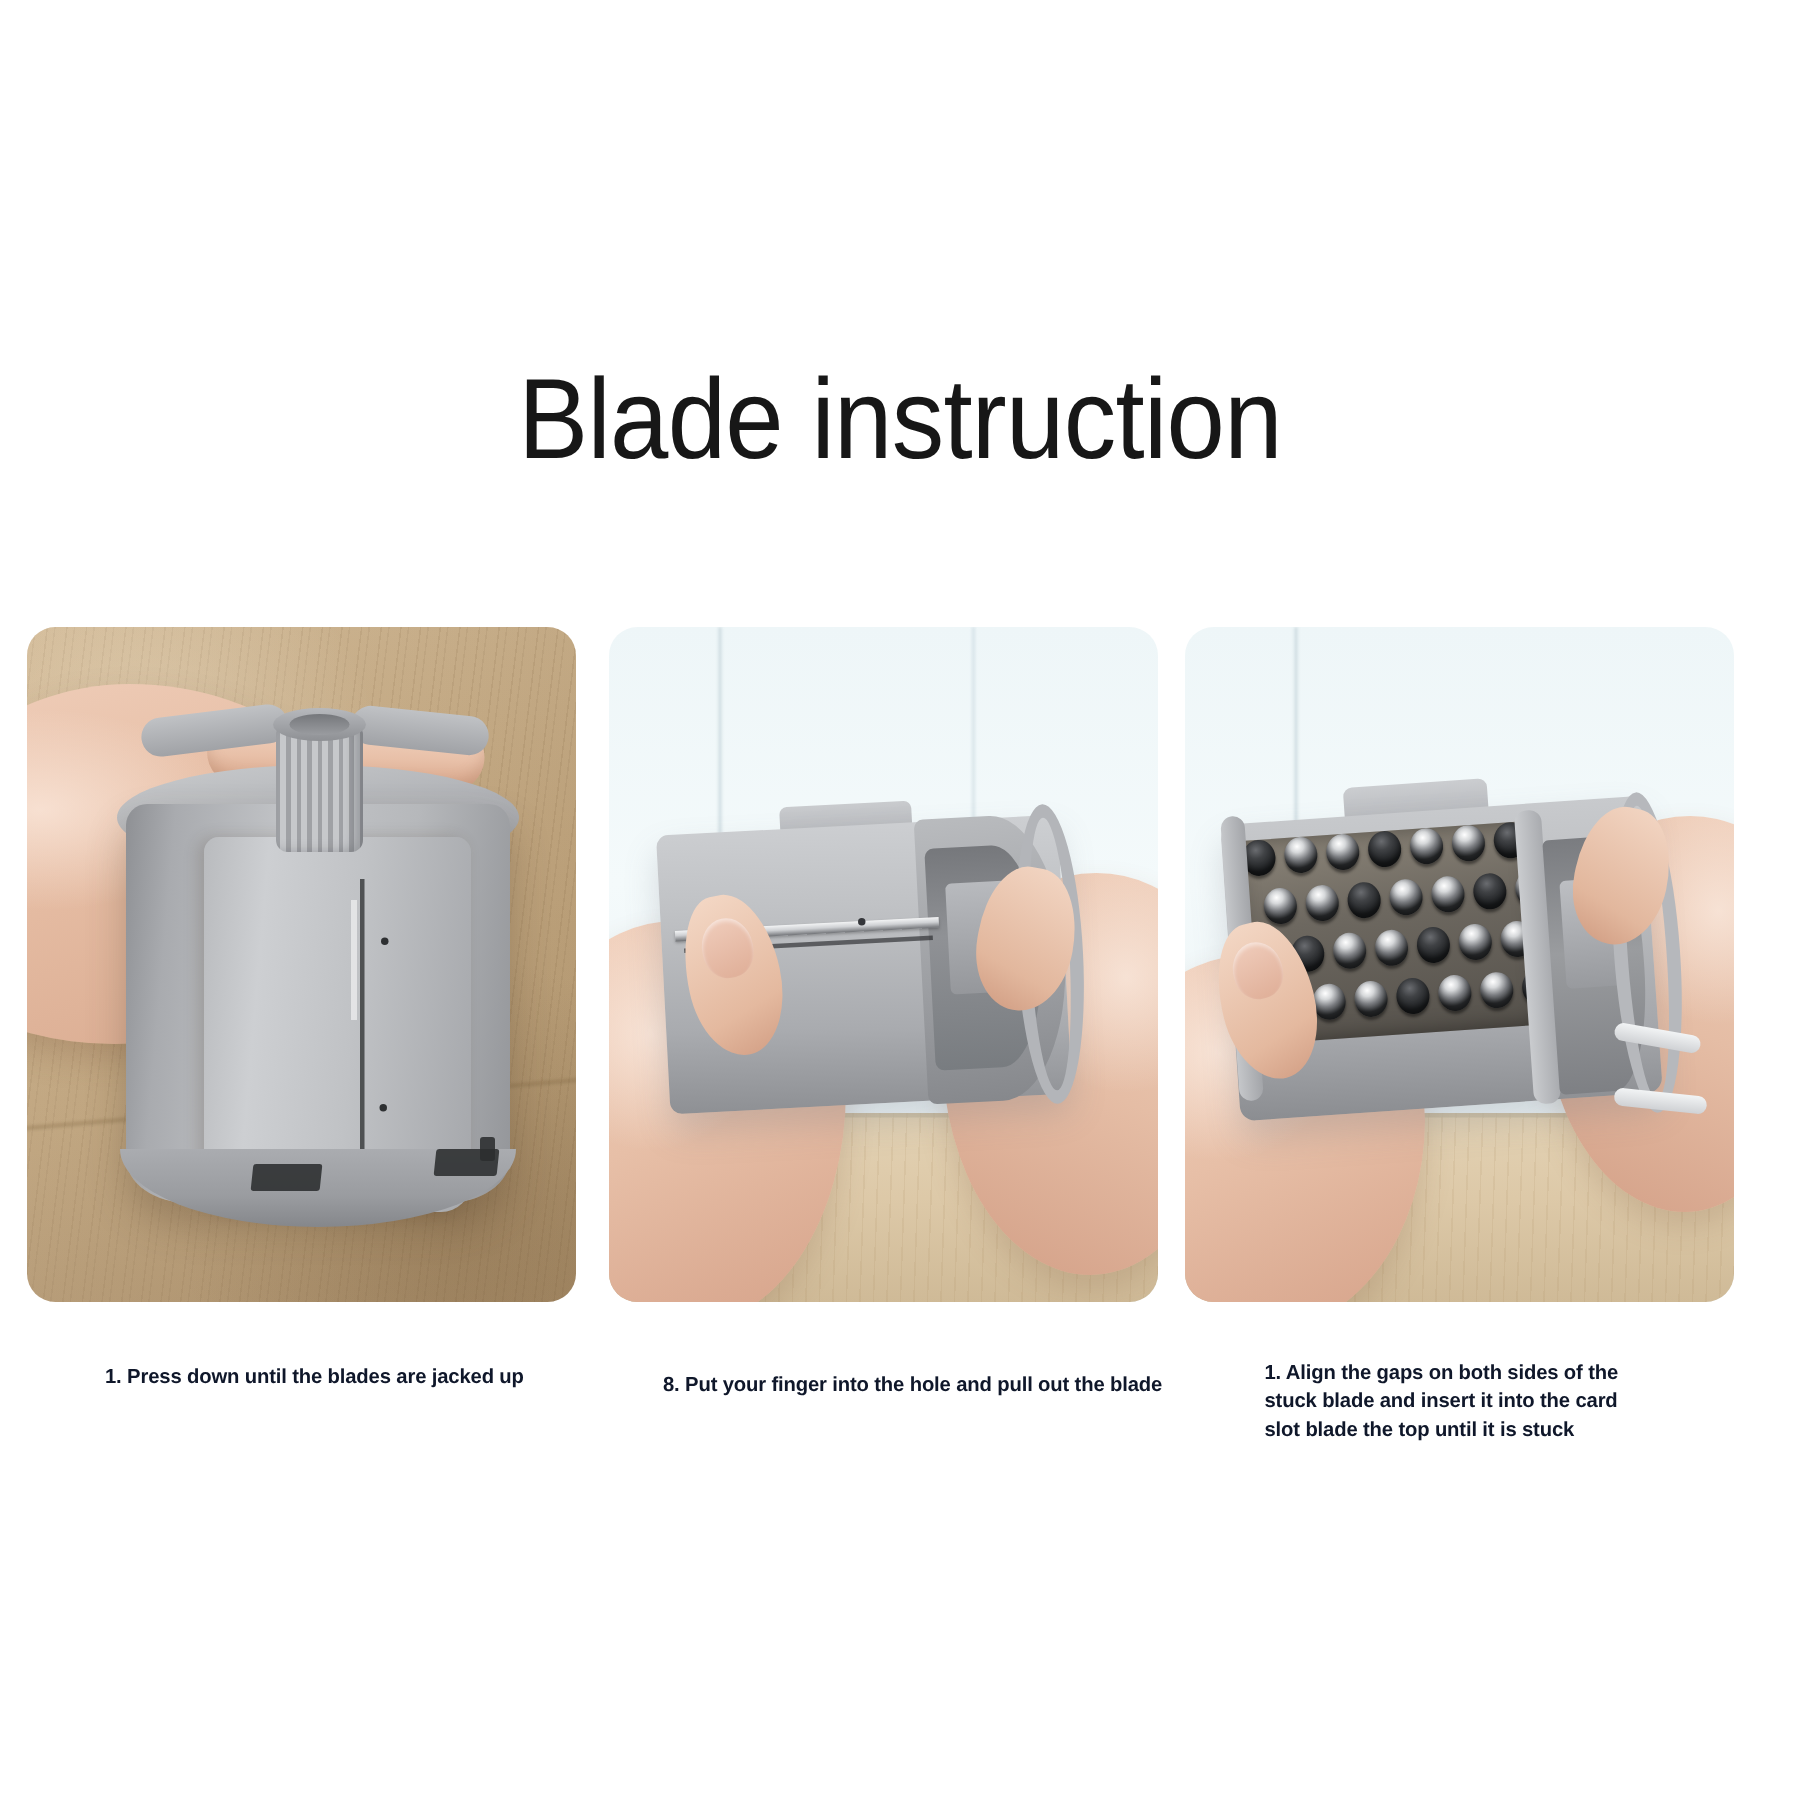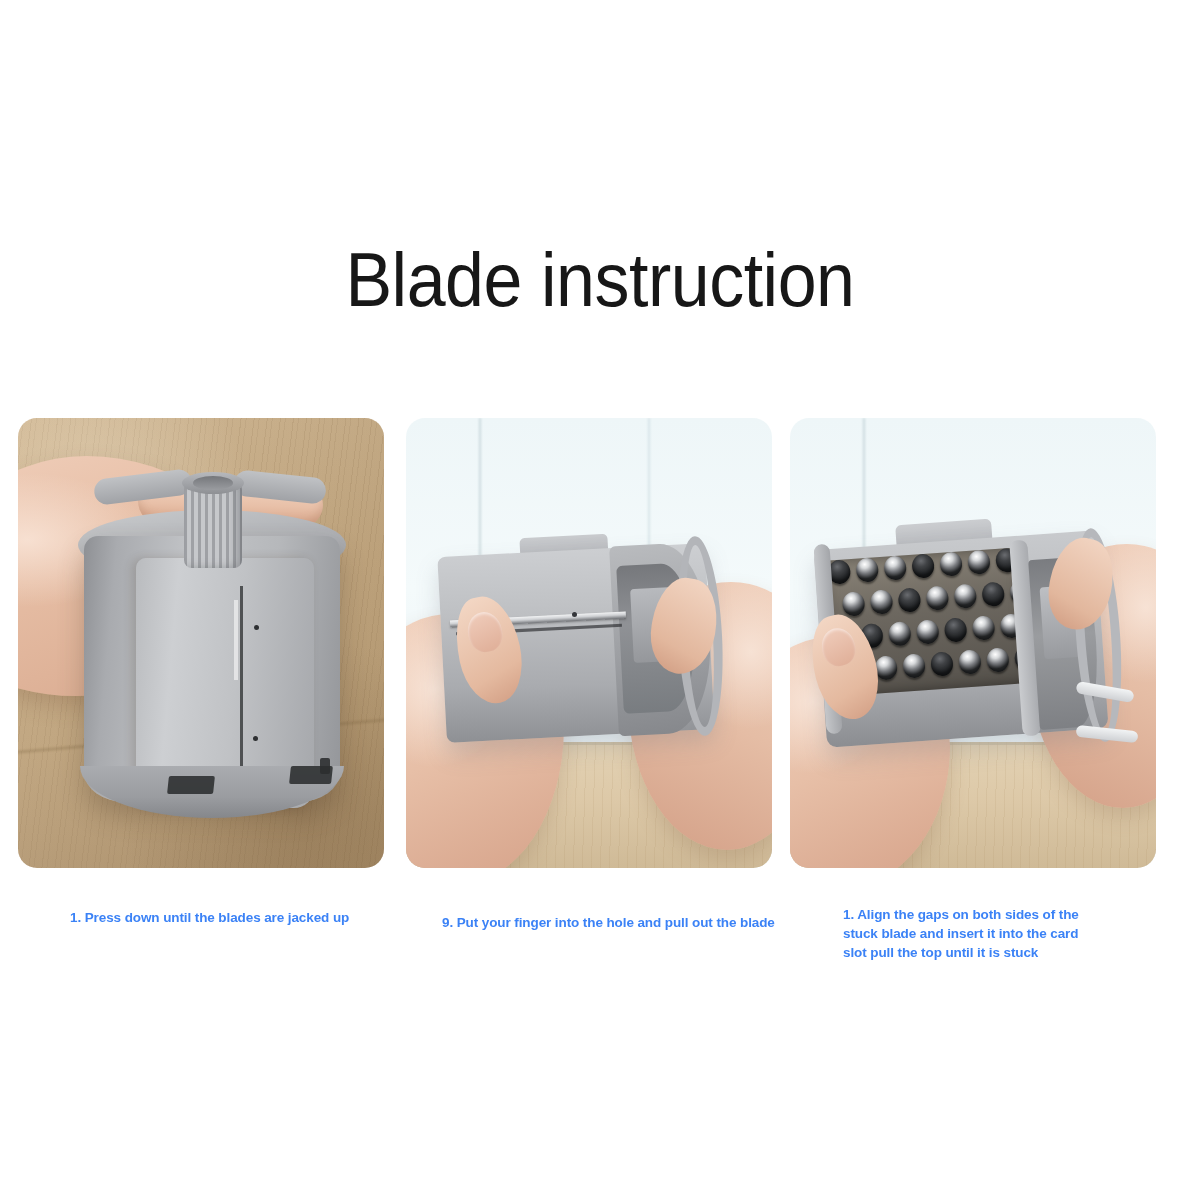--- a/index.html
+++ b/index.html
@@ -598,21 +598,21 @@
   .p3-wing-a { left: 286px; top: 268px; width: 58px; transform: rotate(10deg); }
   .p3-wing-b { left: 286px; top: 310px; width: 62px; transform: rotate(6deg); }
 
   
   .caption {
     position: absolute;
     font-family: "Liberation Sans", "DejaVu Sans", sans-serif;
     font-size: 13.5px;
     font-weight: 700;
     line-height: 19px;
-    color: #3b82f6;
+    color: #0f172a;
     letter-spacing: -0.1px;
   }
   #caption-1 { left: 70px; top: 908px; width: 350px; }
   #caption-2 { left: 442px; top: 913px; width: 350px; }
   #caption-3 { left: 843px; top: 905px; width: 250px; }
   .caption-line { display: block; }
 </style>
 </head>
 <body>
 
@@ -742,20 +742,20 @@
       <div class="p3-finger-r"></div>
     </div>
   </div>
 </div>
 
 <div class="caption" id="caption-1">
   <span class="caption-line">1. Press down until the blades are jacked up</span>
 </div>
 
 <div class="caption" id="caption-2">
-  <span class="caption-line">9. Put your finger into the hole and pull out the blade</span>
+  <span class="caption-line">8. Put your finger into the hole and pull out the blade</span>
 </div>
 
 <div class="caption" id="caption-3">
   <span class="caption-line">1. Align the gaps on both sides of the</span>
   <span class="caption-line">stuck blade and insert it into the card</span>
-  <span class="caption-line">slot pull the top until it is stuck</span>
+  <span class="caption-line">slot blade the top until it is stuck</span>
 </div>
 
 </body></html>

